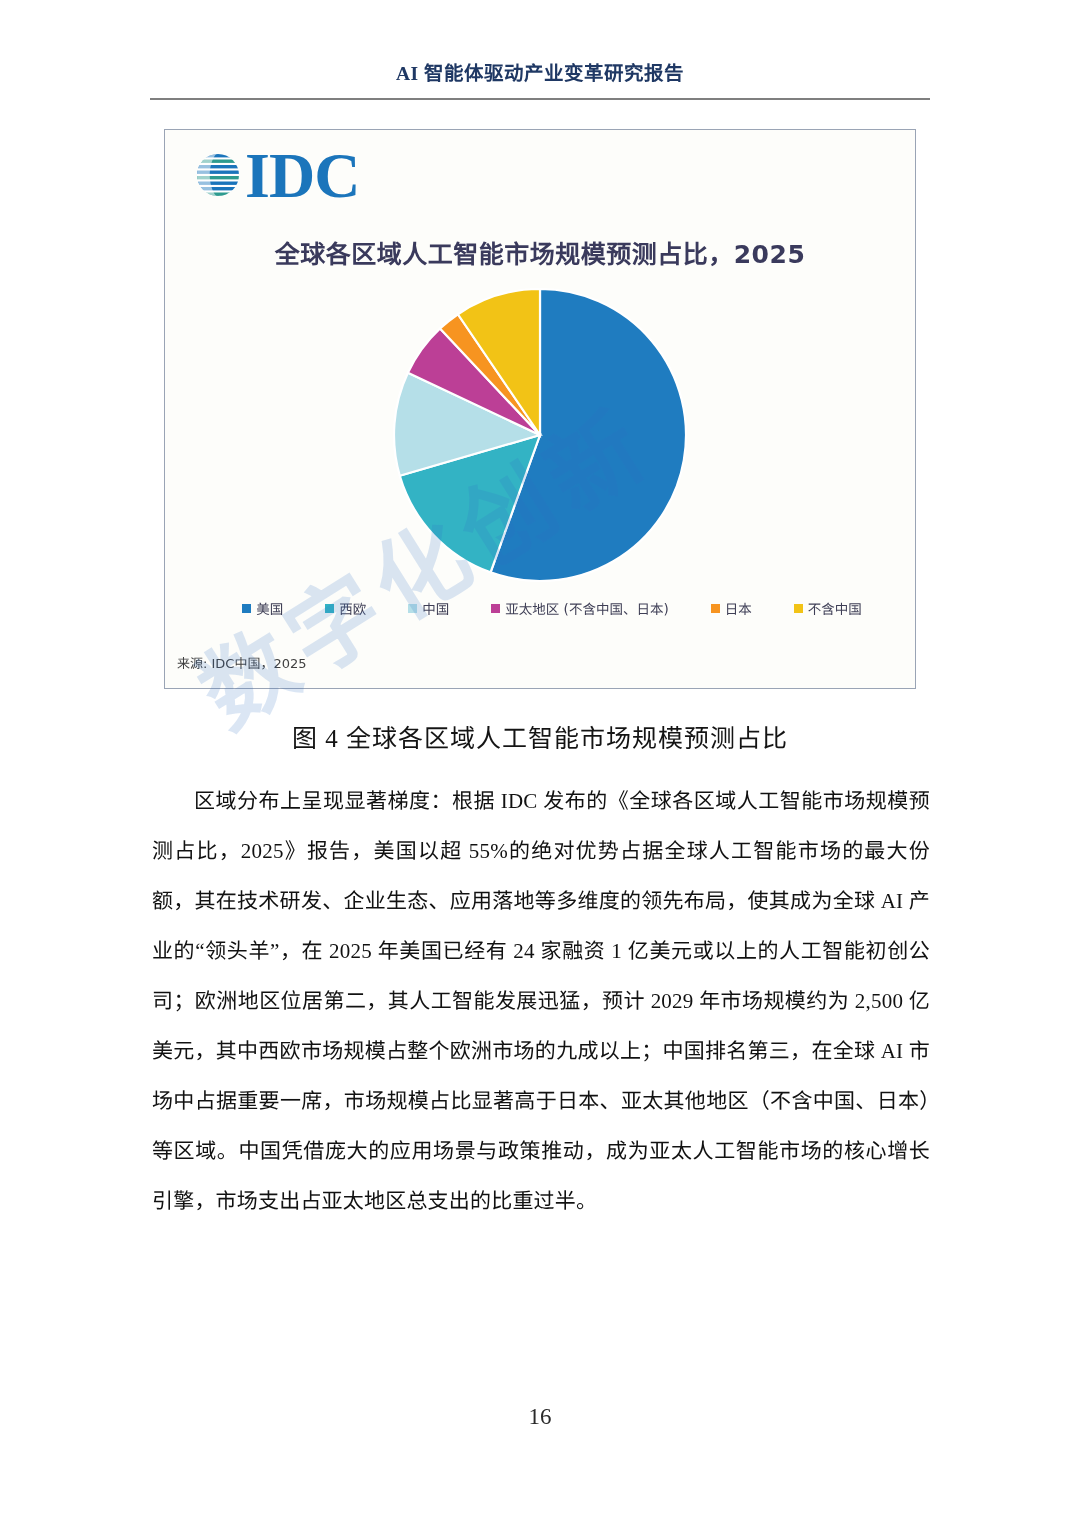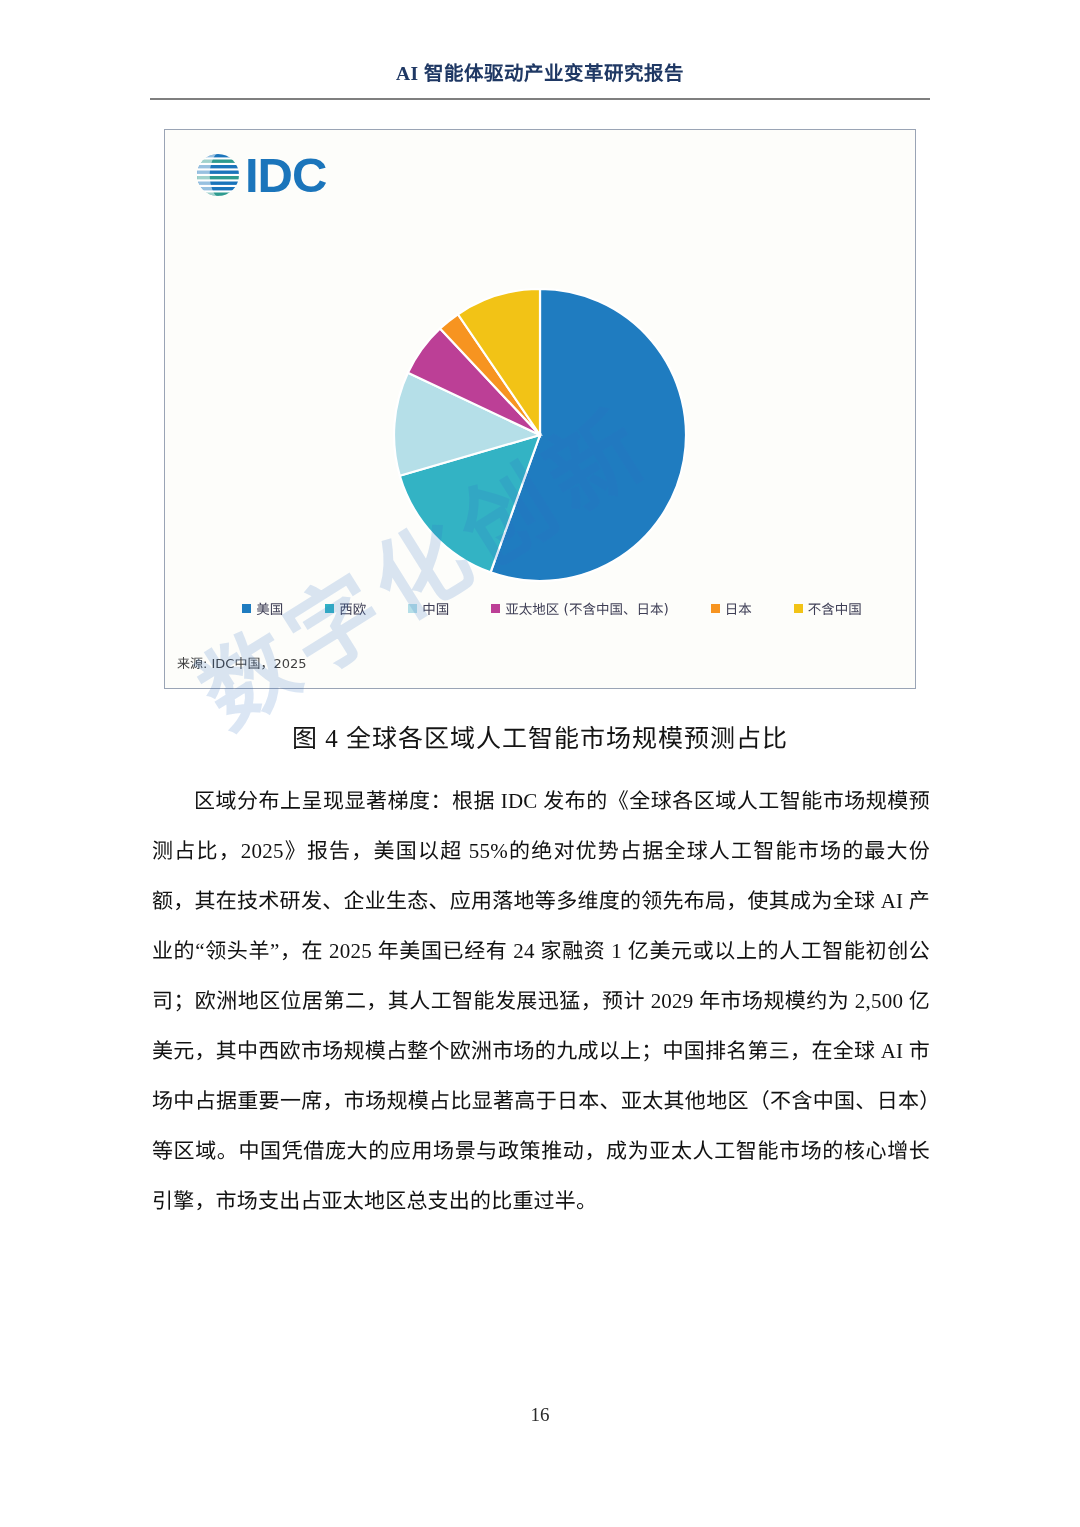--- a/index.html
+++ b/index.html
@@ -64,23 +64,23 @@
   .idc-logo {
     position: absolute;
     left: 28px;
     top: 20px;
     display: flex;
     align-items: center;
     gap: 2px;
   }
   .idc-globe { display: block; }
   .idc-word {
-    font-family: Liberation Sans, sans-serif;
-    font-weight: bold;
-    font-size: 49px;
+    font-family: Liberation Serif, serif;
+    font-weight: bold;
+    font-size: 64px;
     line-height: 49px;
     color: #1b75bb;
     letter-spacing: -1px;
   }
 
   .chart-title {
     position: absolute;
     left: 0;
     right: 0;
     top: 104px;
@@ -170,21 +170,21 @@
   }
 
   
   .page-number {
     position: absolute;
     left: 0;
     right: 0;
     top: 1404px;
     text-align: center;
     font-family: "Liberation Serif", "DejaVu Serif", serif;
-    font-size: 19px;
+    font-size: 23px;
     color: #2a2a2a;
   }
 
   
   .watermark {
     position: absolute;
     left: 170px;
     top: 640px;
     width: 640px;
     transform: rotate(-32deg);
@@ -228,20 +228,21 @@
           <rect x="0" y="26" width="50" height="3.4" fill="#2e9b8f"></rect>
           <rect x="0" y="31.5" width="50" height="3.4" fill="#1b75bb"></rect>
           <rect x="0" y="37" width="50" height="3.4" fill="#1b75bb"></rect>
           <rect x="0" y="42.5" width="50" height="3.4" fill="#2e9b8f"></rect>
           <path d="M 25 2 C 14 12 14 38 25 48 C 12 45 4 36 4 25 C 4 14 12 5 25 2 Z" fill="#ffffff" opacity="0.55"></path>
         </g>
       </svg>
       <span class="idc-word">IDC</span>
     </div>
 
+    <div class="chart-title">全球各区域人工智能市场规模预测占比，2025</div>
 
     <div class="pie-wrap">
       <svg class="pie-svg" width="330" height="300" viewBox="0 0 330 300">
         <g id="pie-slices">
             <path d="M 165 150 L 165 4 A 146 146 0 1 1 115.54426364418744 287.3685922673169 Z" fill="#1f7cc0" stroke="#ffffff" stroke-width="2.2"></path>
             <path d="M 165 150 L 115.54426364418744 287.3685922673169 A 146 146 0 0 1 24.79712189116634 190.73270148172753 Z" fill="#33b3c4" stroke="#ffffff" stroke-width="2.2"></path>
             <path d="M 165 150 L 24.79712189116634 190.73270148172753 A 146 146 0 0 1 32.895250339961166 87.83622343149939 Z" fill="#b5dfe8" stroke="#ffffff" stroke-width="2.2"></path>
             <path d="M 165 150 L 32.895250339961166 87.83622343149939 A 146 146 0 0 1 65.05612253441141 43.57058039647394 Z" fill="#bc3f96" stroke="#ffffff" stroke-width="2.2"></path>
             <path d="M 165 150 L 65.05612253441141 43.57058039647394 A 146 146 0 0 1 82.93582683358889 29.246236155914005 Z" fill="#f79420" stroke="#ffffff" stroke-width="2.2"></path>
             <path d="M 165 150 L 82.93582683358889 29.246236155914005 A 146 146 0 0 1 164.99999999999997 4 Z" fill="#f2c316" stroke="#ffffff" stroke-width="2.2"></path>

